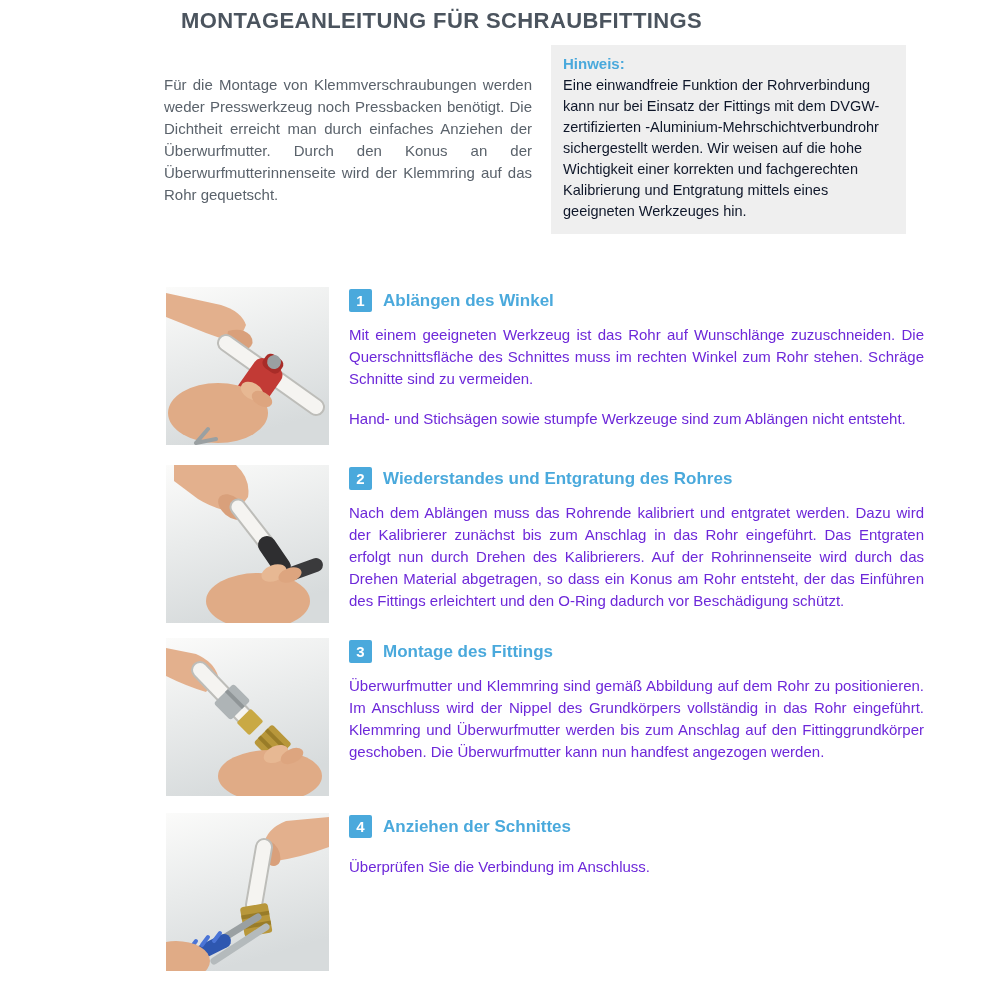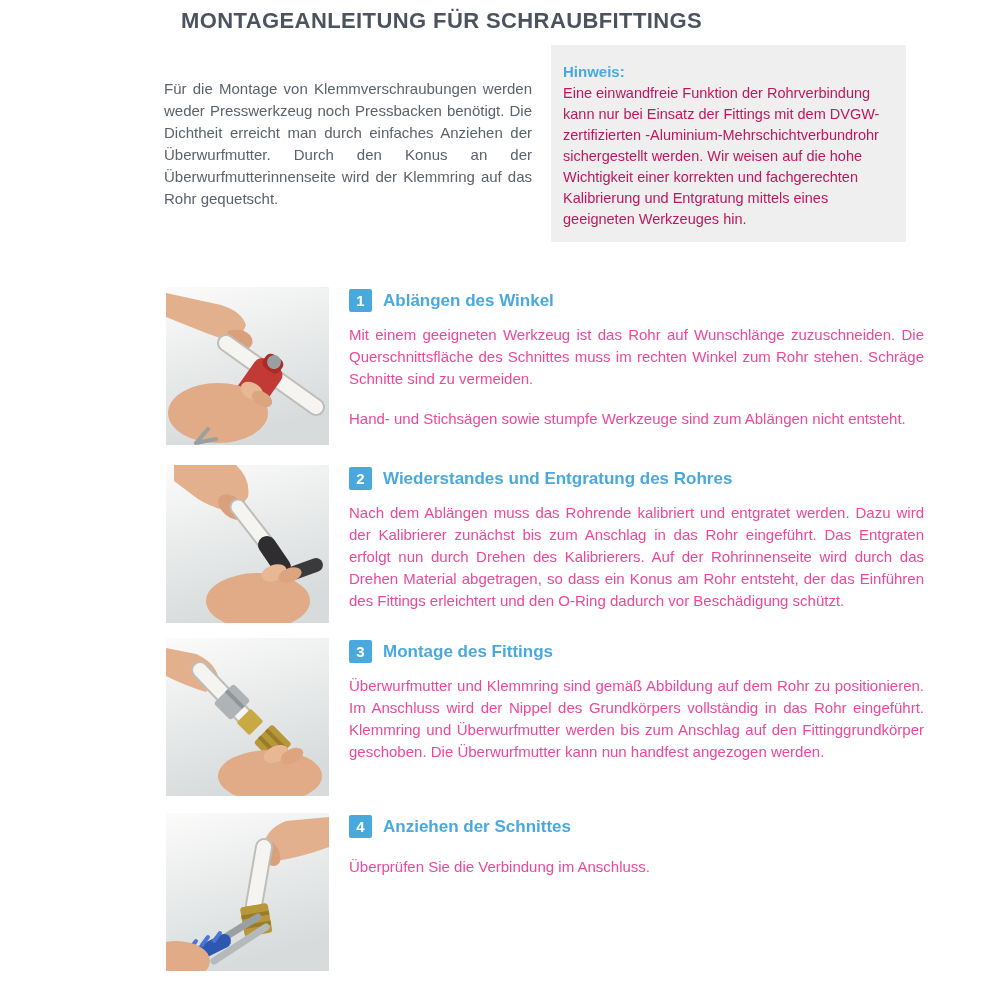--- a/index.html
+++ b/index.html
@@ -16,29 +16,29 @@
   }
   .intro-row {
     position:absolute; left:120px; top:45px; width:742px;
     display:flex; gap:19px; align-items:center;
   }
   .intro-text {
     width:368px; font-size:15px; line-height:22px; color:#5a626b;
     text-align:justify;
   }
   .hinweis-box {
-    width:355px; background:#efefef; padding:16px 12px 12px 12px;
+    width:355px; background:#efefef; padding:8px 12px 12px 12px;
     min-height:150px;
   }
   .hinweis-label {
     display:block; color:#4aa9dc; font-weight:bold; font-size:15px;
     line-height:22px;
   }
   .hinweis-text {
-    font-size:14.5px; line-height:21px; color:#be185d; text-align:justify;
+    font-size:14.5px; line-height:21px; color:#0f172a; text-align:justify;
   }
   .step {
     position:absolute; left:122px; width:758px;
     display:flex; gap:20px; align-items:flex-start;
   }
   .step-1 { top:287px; }
   .step-2 { top:465px; }
   .step-3 { top:638px; }
   .step-4 { top:813px; }
   .step-photo {
@@ -51,21 +51,21 @@
   }
   .step-badge {
     flex:none; width:23px; height:23px; background:#4aa9dc; color:#ffffff;
     border-radius:2px; font-size:15px; font-weight:bold;
     display:flex; align-items:center; justify-content:center;
   }
   .step-title {
     font-size:17px; font-weight:bold; color:#4aa9dc; line-height:1;
   }
   .step-text {
-    font-size:15px; line-height:22px; color:#ec4899; text-align:justify;
+    font-size:15px; line-height:22px; color:#6d28d9; text-align:justify;
   }
   .step-note { margin-top:18px; text-align:left; }
 </style>
 </head>
 <body>
 
 <div class="page">
 
   <h1 class="doc-title">MONTAGEANLEITUNG FÜR SCHRAUBFITTINGS</h1>
 

